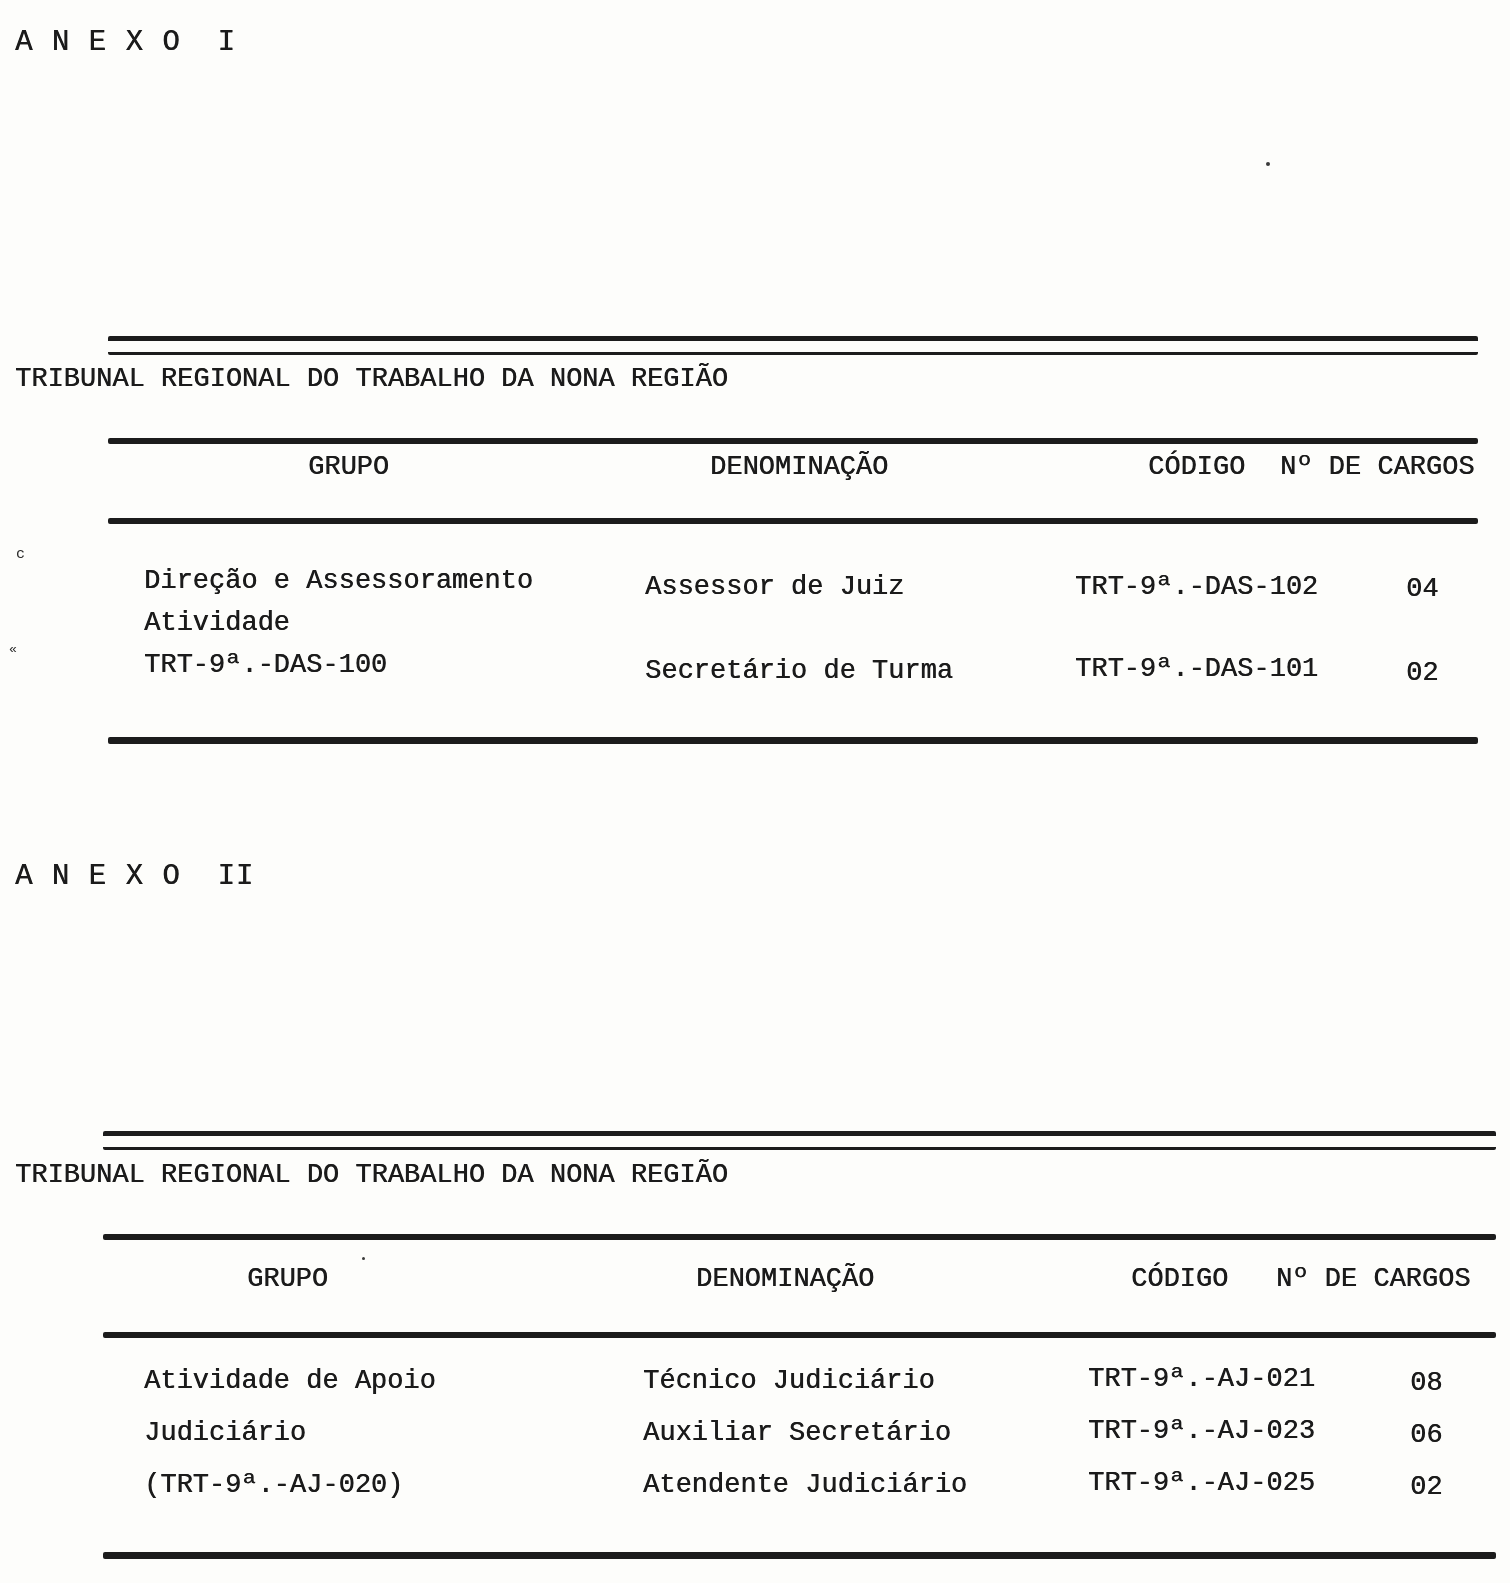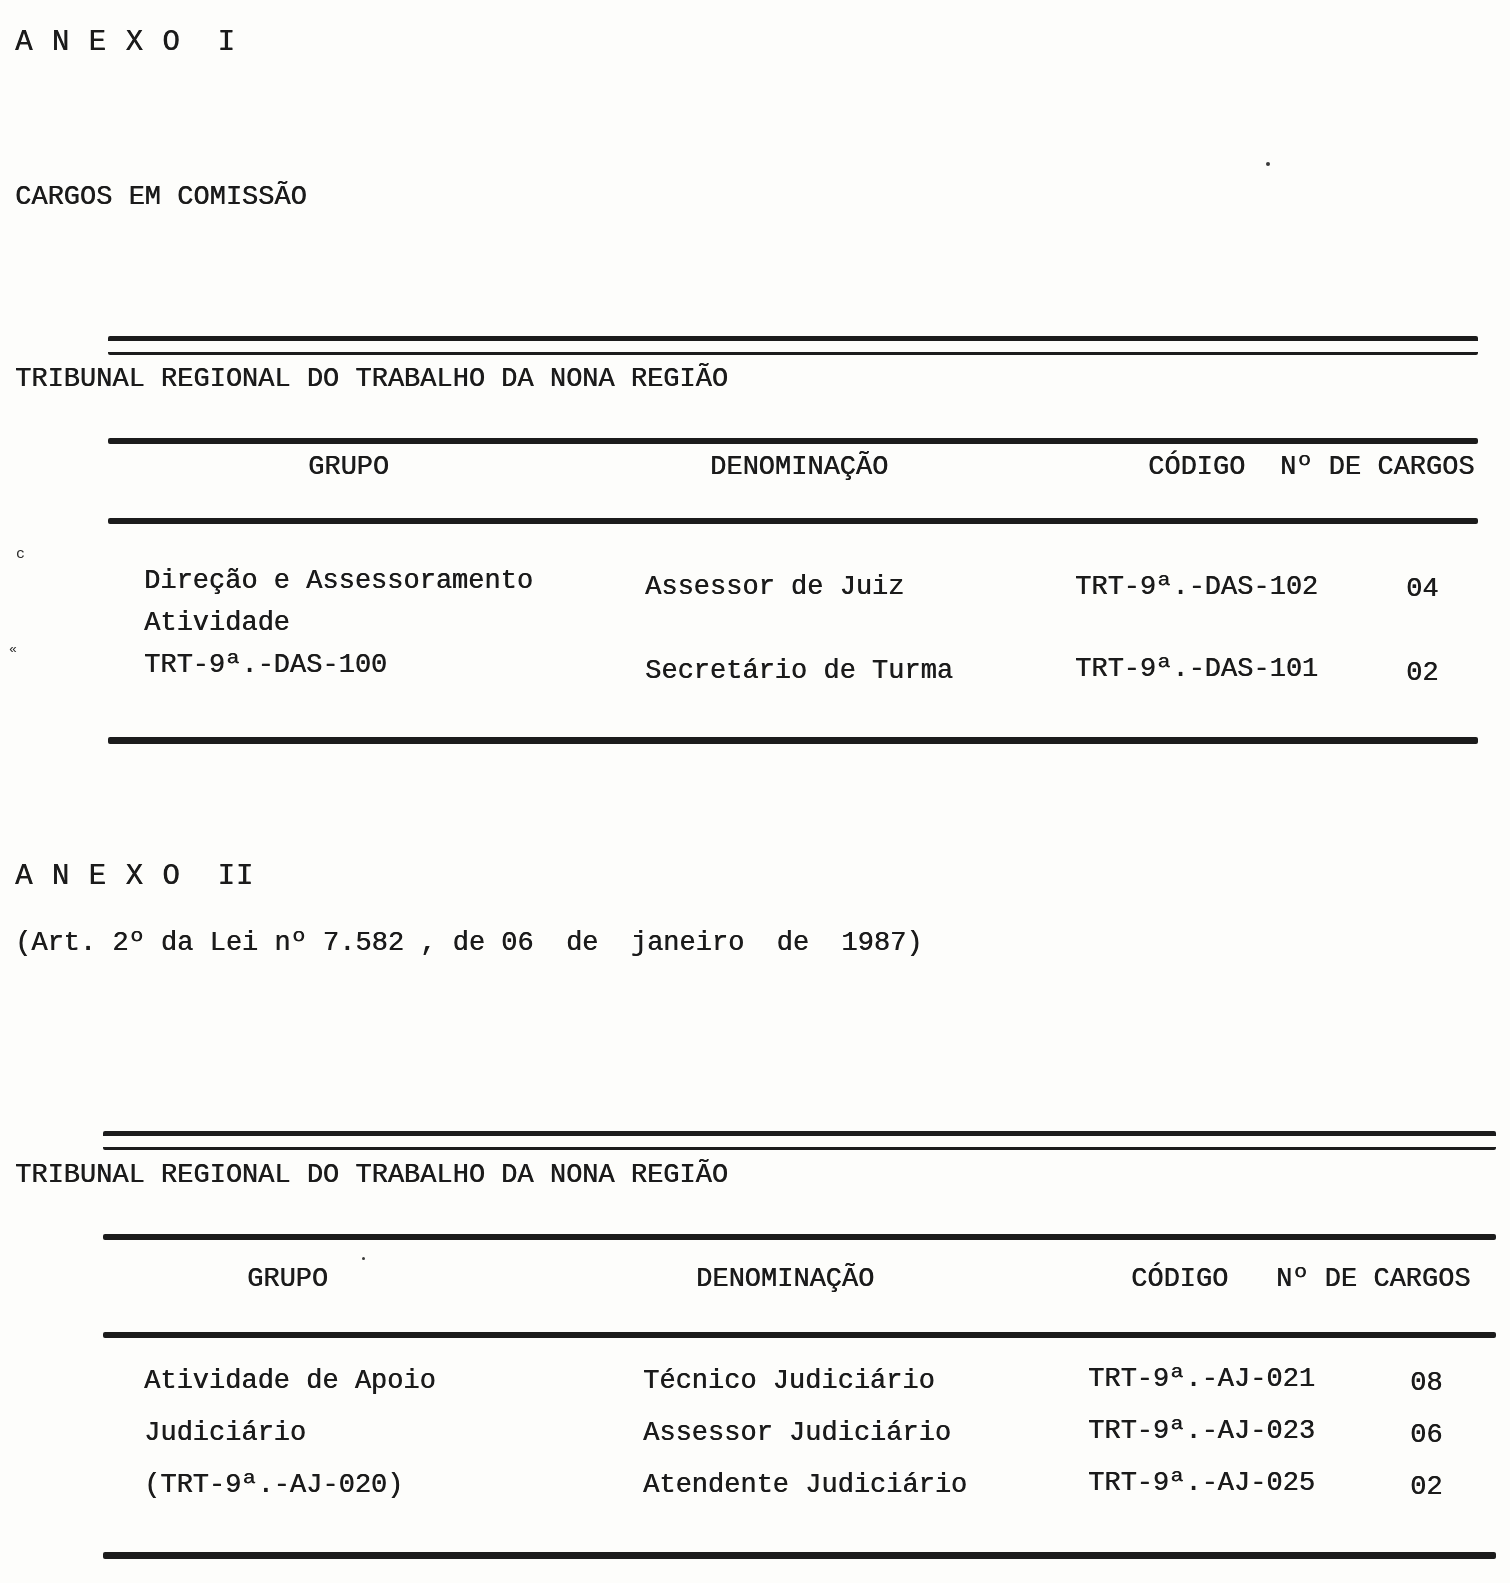--- a/index.html
+++ b/index.html
@@ -29,21 +29,20 @@
   .t2{left:103px;width:1393px;}
   .mark{position:absolute;color:#2b2b2b;}
   .dot{position:absolute;width:4px;height:4px;background:#3a3a3a;border-radius:50%;}
 </style>
 </head>
 <body>
 
 <div class="page">
 
   <div class="txt center big" style="top:26px">A N E X O  I</div>
-  <div class="txt center" style="top:182px">CARGOS EM COMISSÃO</div>
 
   <div class="rule double t1" style="top:336px"></div>
   <div class="txt center" style="top:364px">TRIBUNAL REGIONAL DO TRABALHO DA NONA REGIÃO</div>
   <div class="rule t1" style="top:438px"></div>
 
   <div class="txt" style="left:308px;top:452px">GRUPO</div>
   <div class="txt" style="left:710px;top:452px">DENOMINAÇÃO</div>
   <div class="txt" style="left:1148px;top:452px">CÓDIGO</div>
   <div class="txt" style="left:1280px;top:452px">Nº DE CARGOS</div>
 
@@ -57,42 +56,41 @@
   <div class="txt" style="left:1075px;top:572px">TRT-9ª.-DAS-102</div>
   <div class="txt" style="left:1406px;top:574px">04</div>
 
   <div class="txt" style="left:645px;top:656px">Secretário de Turma</div>
   <div class="txt" style="left:1075px;top:654px">TRT-9ª.-DAS-101</div>
   <div class="txt" style="left:1406px;top:658px">02</div>
 
   <div class="rule t1" style="top:737px;height:7px"></div>
 
   <div class="txt center big" style="top:860px">A N E X O  II</div>
-  <div class="txt center" style="top:928px">(Art. 2º da Lei nº 7.582 , de 06  de  janeiro  de  1987)</div>
 
   <div class="rule double t2" style="top:1131px"></div>
   <div class="txt center" style="top:1160px">TRIBUNAL REGIONAL DO TRABALHO DA NONA REGIÃO</div>
   <div class="rule t2" style="top:1234px"></div>
 
   <div class="txt" style="left:247px;top:1264px">GRUPO</div>
   <div class="txt" style="left:696px;top:1264px">DENOMINAÇÃO</div>
   <div class="txt" style="left:1131px;top:1264px">CÓDIGO</div>
   <div class="txt" style="left:1276px;top:1264px">Nº DE CARGOS</div>
 
   <div class="rule t2" style="top:1332px"></div>
 
   <div class="txt" style="left:144px;top:1366px">Atividade de Apoio</div>
   <div class="txt" style="left:144px;top:1418px">Judiciário</div>
   <div class="txt" style="left:144px;top:1470px">(TRT-9ª.-AJ-020)</div>
 
   <div class="txt" style="left:643px;top:1366px">Técnico Judiciário</div>
   <div class="txt" style="left:1088px;top:1364px">TRT-9ª.-AJ-021</div>
   <div class="txt" style="left:1410px;top:1368px">08</div>
 
-  <div class="txt" style="left:643px;top:1418px">Assessor Judiciário</div>
+  <div class="txt" style="left:643px;top:1418px">Auxiliar Secretário</div>
   <div class="txt" style="left:1088px;top:1416px">TRT-9ª.-AJ-023</div>
   <div class="txt" style="left:1410px;top:1420px">06</div>
 
   <div class="txt" style="left:643px;top:1470px">Atendente Judiciário</div>
   <div class="txt" style="left:1088px;top:1468px">TRT-9ª.-AJ-025</div>
   <div class="txt" style="left:1410px;top:1472px">02</div>
 
   <div class="rule t2" style="top:1552px;height:7px"></div>
 
   <div class="mark" style="left:16px;top:546px;font-size:15px">c</div>

